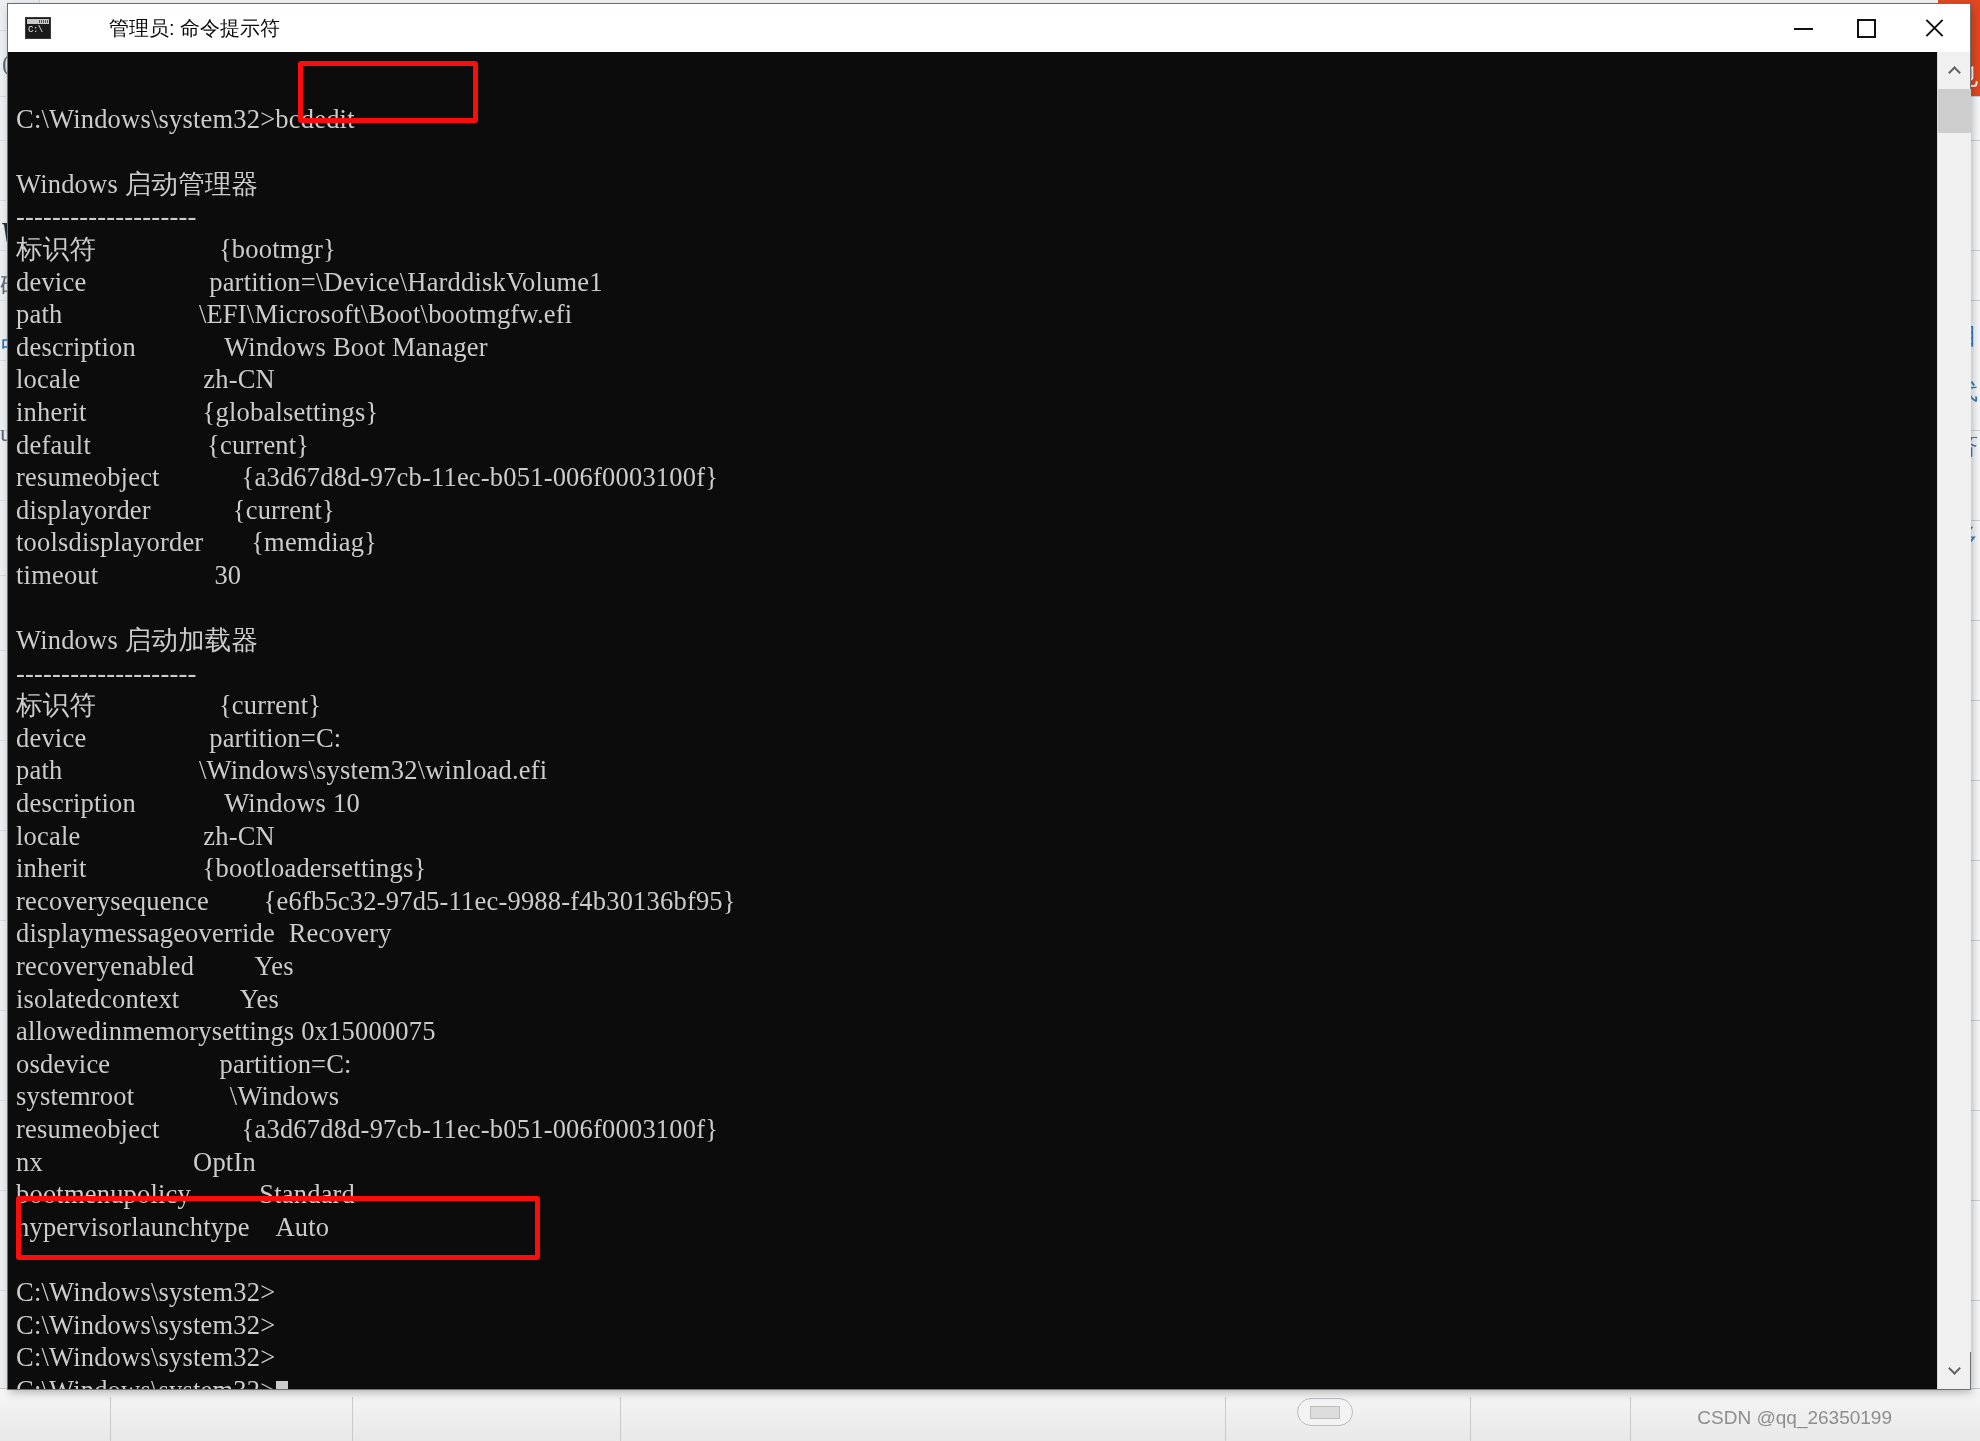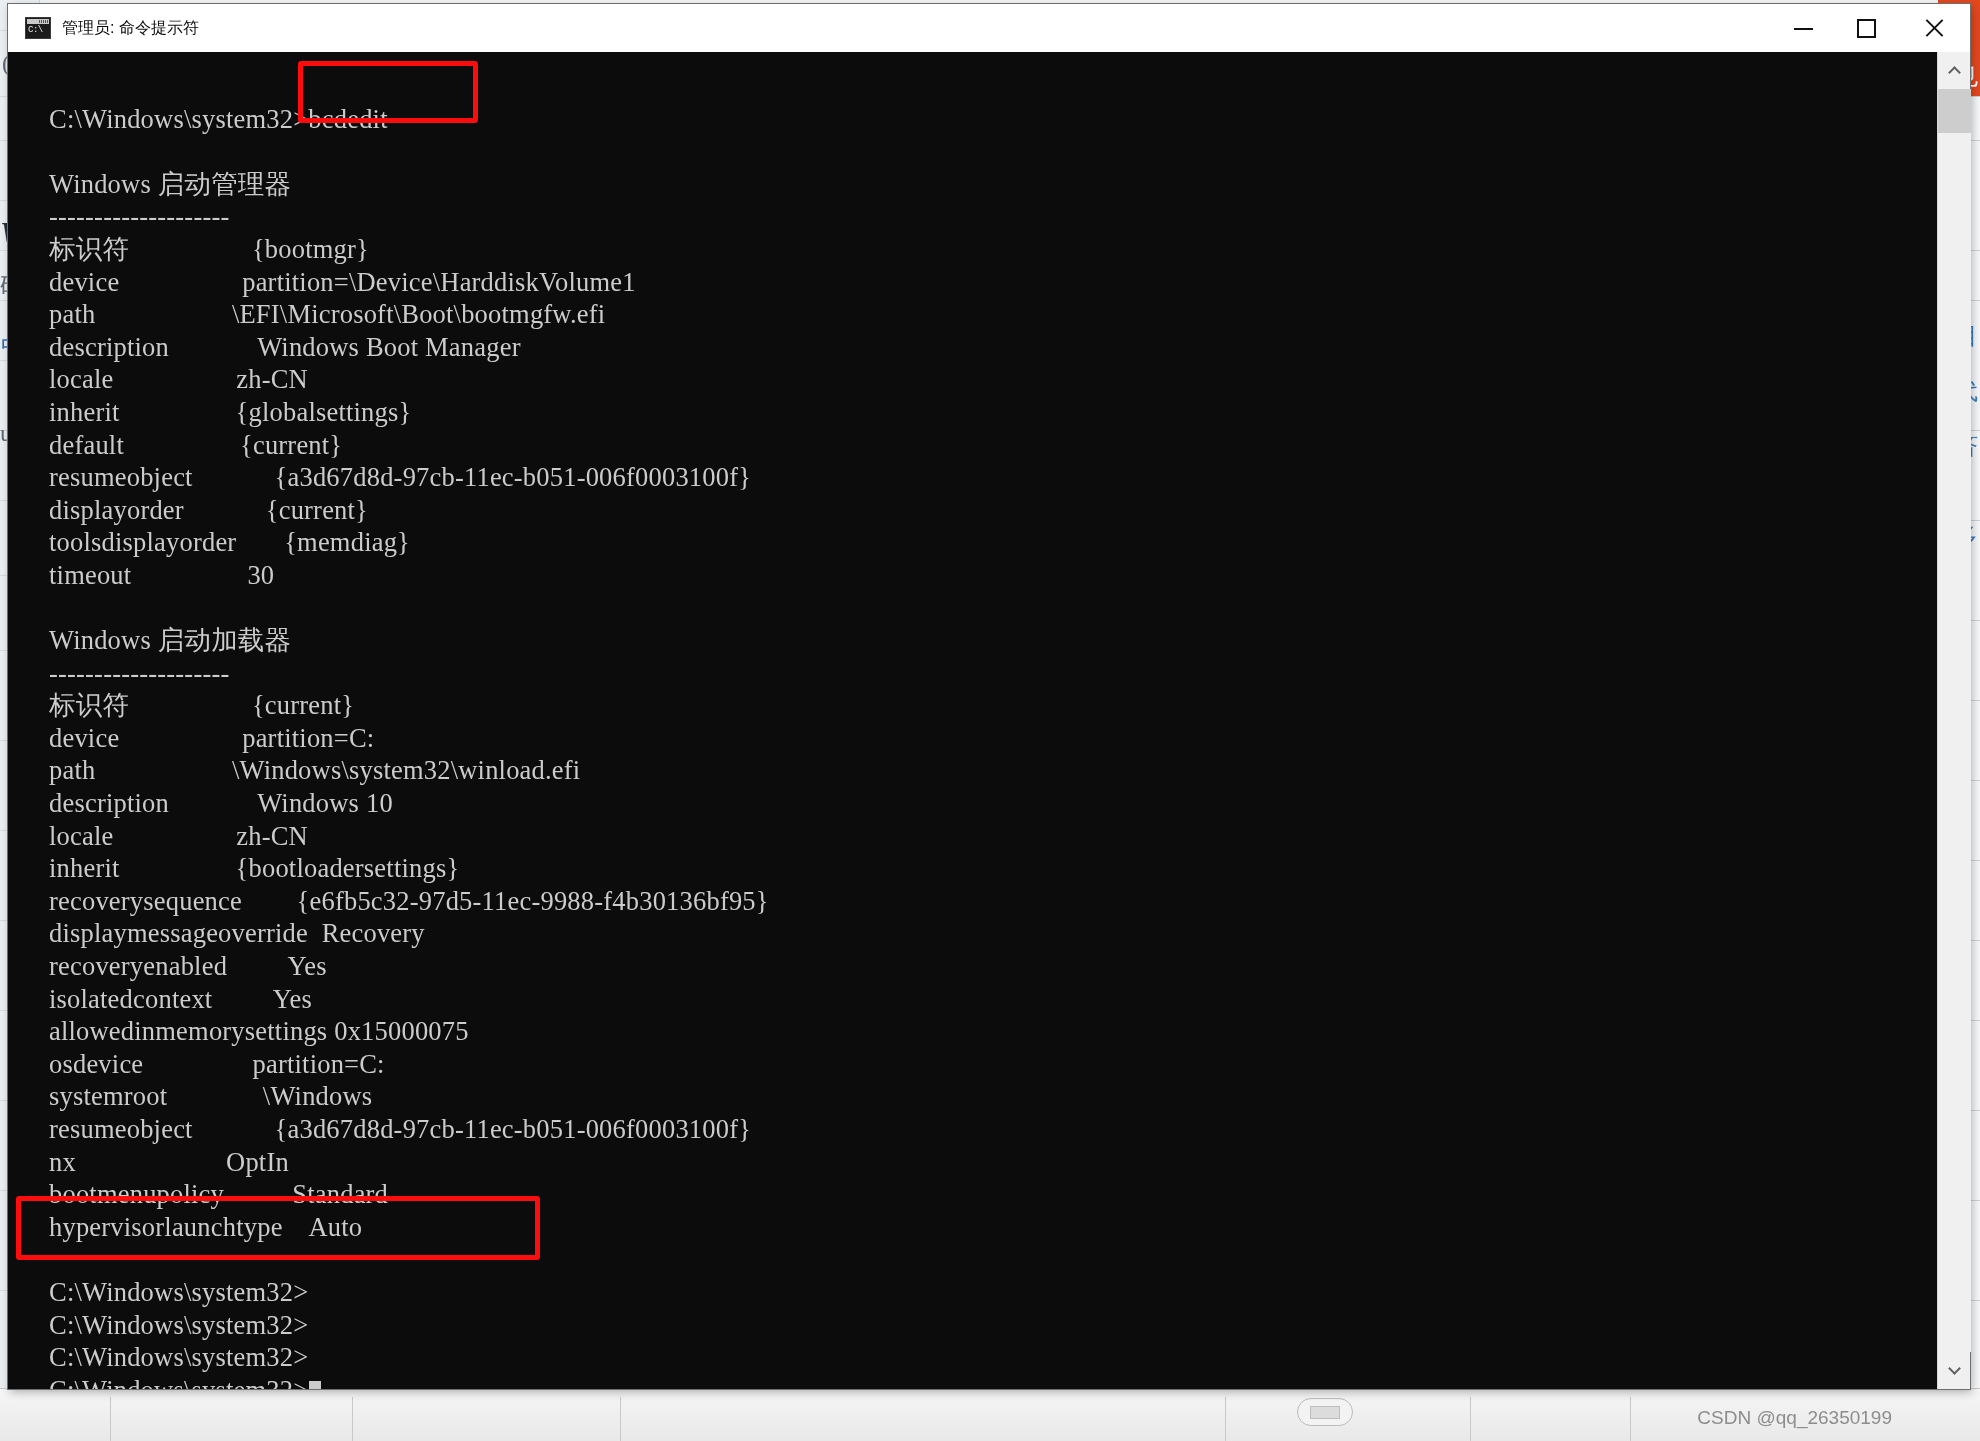--- a/index.html
+++ b/index.html
@@ -127,21 +127,21 @@
     width: 9px; height: 3px;
     background: repeating-linear-gradient(90deg,#555 0 1px,transparent 1px 2px);
   }
   .title-icon .prompt {
     position: absolute; left: 2px; top: 8px;
     color: #e6e6e6; font-family: "Liberation Mono", monospace;
     font-size: 9px; line-height: 9px; letter-spacing: -0.5px;
   }
   .title-text {
     font-family: "Liberation Sans", sans-serif;
-    font-size: 16px; color: #0a0a0a; white-space: nowrap;
+    font-size: 20px; color: #0a0a0a; white-space: nowrap; margin-left: 47px;
   }
   .win-btns {
     position: absolute; right: 0; top: 0; height: 48px; display: flex;
   }
   .win-btn {
     width: 63px; height: 48px;
     display: flex; align-items: center; justify-content: center;
     color: #101010;
   }
   .win-btn:last-child { width: 72px; }
@@ -160,21 +160,20 @@
   }
   .glyph-close::before { transform: rotate(45deg); }
   .glyph-close::after  { transform: rotate(-45deg); }
 
   
   .console-body {
     position: absolute; left: 0; top: 48px;
     width: 1680px; height: 1337px;
     background: #0c0c0c;
     overflow: hidden;
-    margin-left: 33px;
   }
   .console-text {
     position: absolute;
     left: 8px; top: 18px;
     font-family: "Liberation Serif", serif;
     font-size: 26.5px;
     line-height: 32.6px;
     color: #cccccc;
     white-space: pre;
     letter-spacing: 0.2px;

